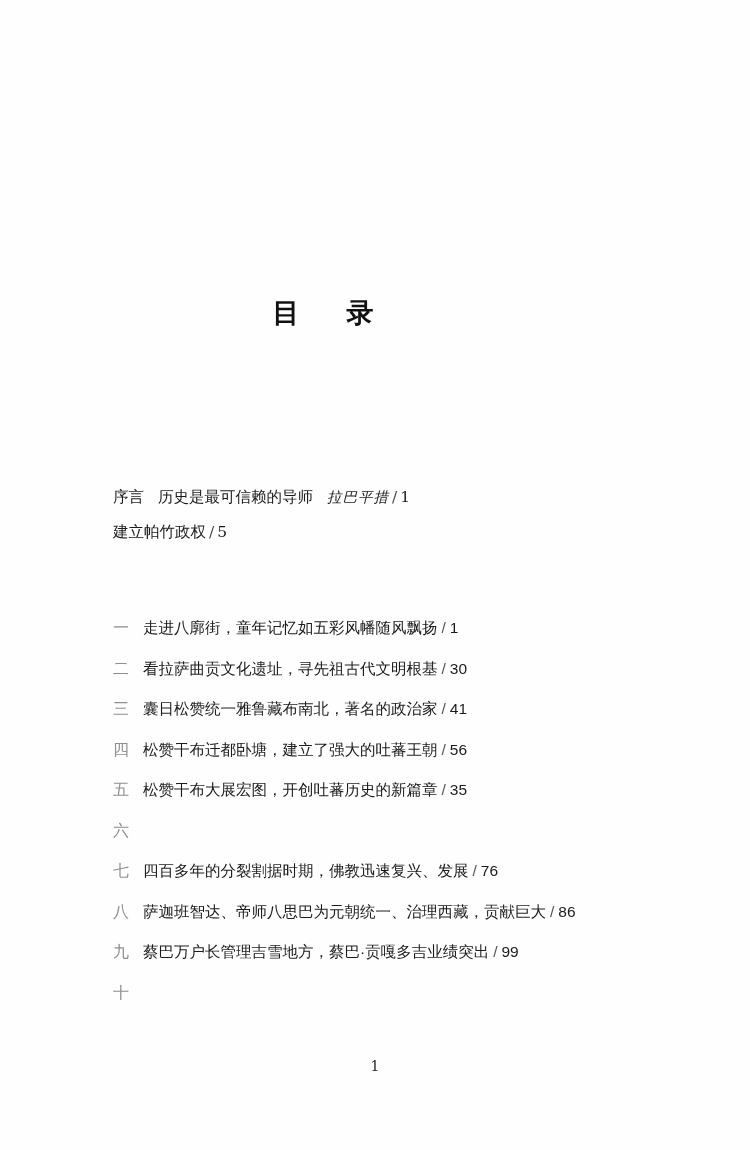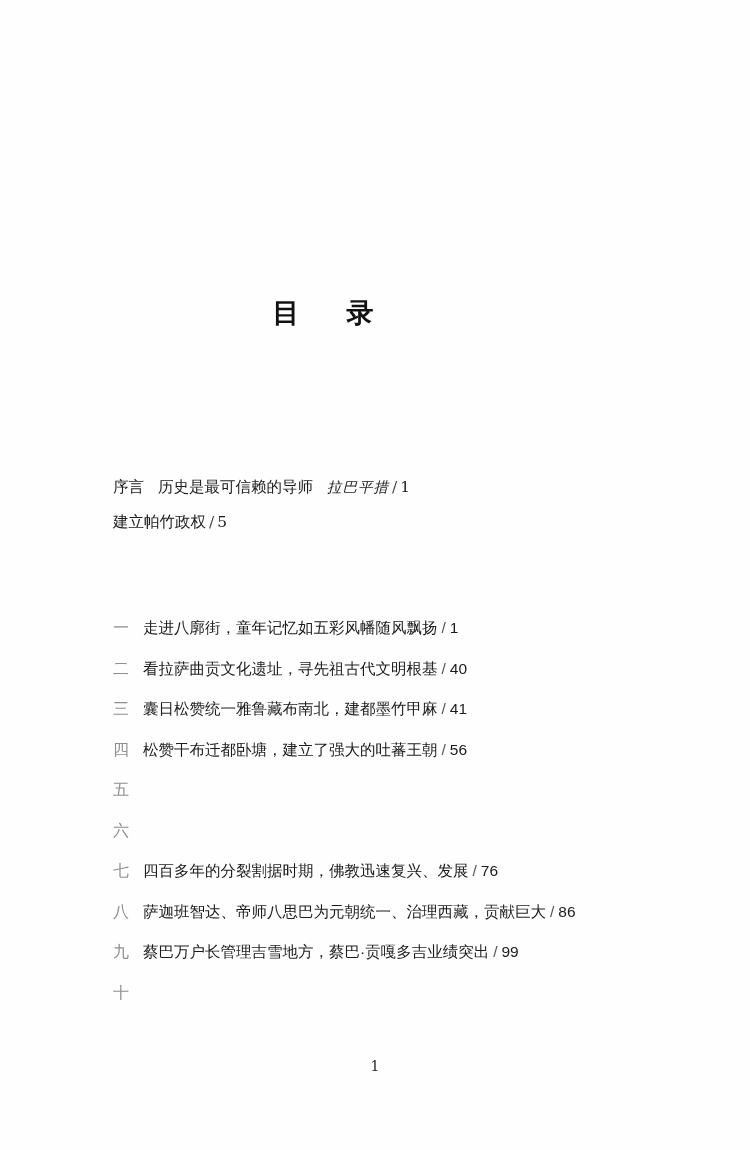--- a/index.html
+++ b/index.html
@@ -27,21 +27,21 @@
     width: 656px;
     text-align: center;
     font-family: "DejaVu Serif", "Liberation Serif", serif;
     font-weight: bold;
     font-size: 27px;
     letter-spacing: 10px;
     color: #111;
   }
   .front-list {
     position: absolute;
-    top: 480px;
+    top: 490px;
     left: 113px;
     width: 560px;
   }
   .front-row {
     font-family: "DejaVu Serif", "Liberation Serif", serif;
     font-size: 15.5px;
     color: #1b1b1b;
     line-height: 1;
     margin-bottom: 19px;
     white-space: nowrap;
@@ -130,35 +130,36 @@
 
   <div class="chapters">
 
     <div class="ch-row">
       <span class="ch-num">一</span>
       <span class="ch-text"><span>走进八廓街，童年记忆如五彩风幡随风飘扬</span><span class="sep">/</span><span class="pg">1</span></span>
     </div>
 
     <div class="ch-row">
       <span class="ch-num">二</span>
-      <span class="ch-text"><span>看拉萨曲贡文化遗址，寻先祖古代文明根基</span><span class="sep">/</span><span class="pg">40</span></span>
+      <span class="ch-text"><span>看拉萨曲贡文化遗址，寻先祖古代文明根基</span><span class="sep">/</span><span class="pg">30</span></span>
     </div>
 
     <div class="ch-row">
       <span class="ch-num">三</span>
-      <span class="ch-text"><span>囊日松赞统一雅鲁藏布南北，建都墨竹甲麻</span><span class="sep">/</span><span class="pg">41</span></span>
+      <span class="ch-text"><span>囊日松赞统一雅鲁藏布南北，著名的政治家</span><span class="sep">/</span><span class="pg">41</span></span>
     </div>
 
     <div class="ch-row">
       <span class="ch-num">四</span>
       <span class="ch-text"><span>松赞干布迁都卧塘，建立了强大的吐蕃王朝</span><span class="sep">/</span><span class="pg">56</span></span>
     </div>
 
     <div class="ch-row">
       <span class="ch-num">五</span>
+      <span class="ch-text"><span>松赞干布大展宏图，开创吐蕃历史的新篇章</span><span class="sep">/</span><span class="pg">35</span></span>
     </div>
 
     <div class="ch-row">
       <span class="ch-num">六</span>
     </div>
 
     <div class="ch-row">
       <span class="ch-num">七</span>
       <span class="ch-text"><span>四百多年的分裂割据时期，佛教迅速复兴、发展</span><span class="sep">/</span><span class="pg">76</span></span>
     </div>

